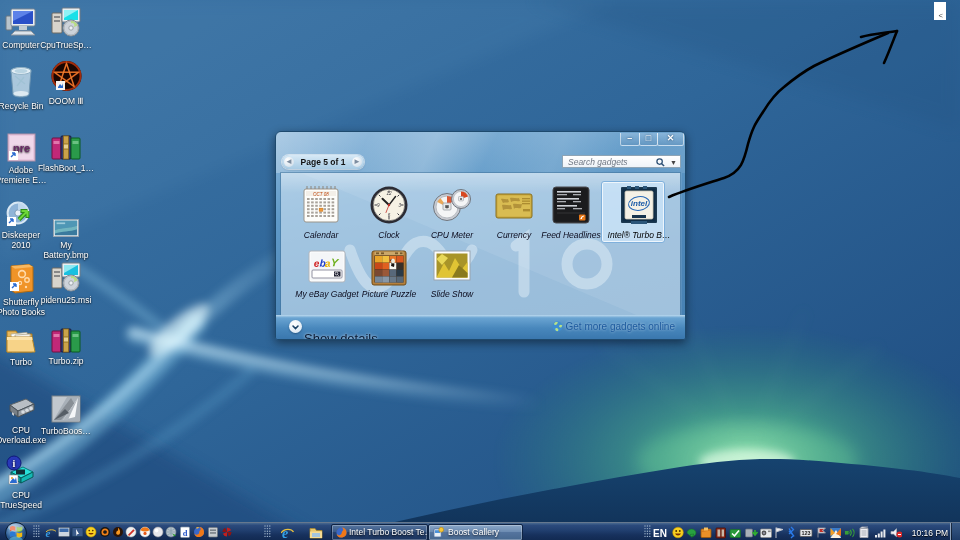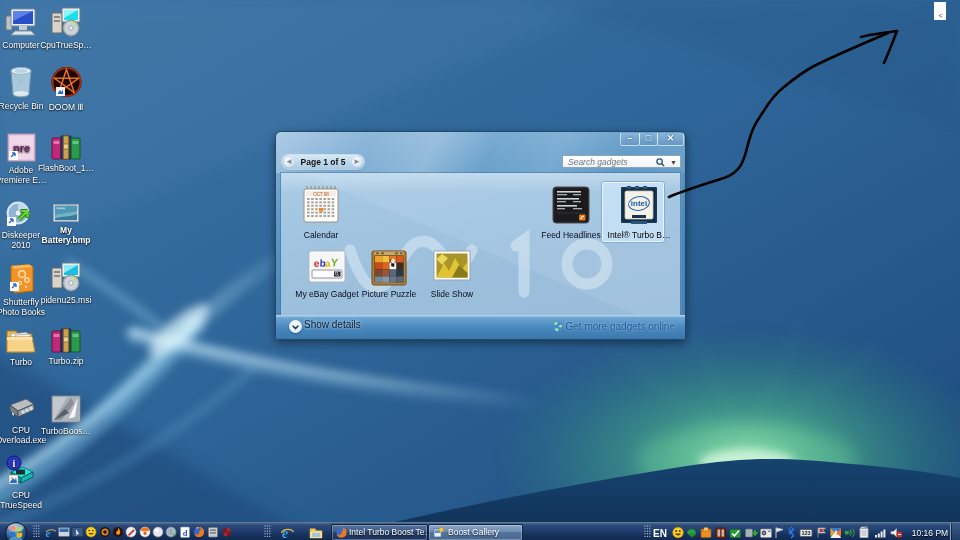--- a/index.html
+++ b/index.html
@@ -8,21 +8,21 @@
 
 #wall{left:0;top:0;width:960px;height:540px;}
 
 .dicon{position:absolute;width:60px;text-align:center;color:#fff;font-size:8.5px;line-height:10px;text-shadow:0 1px 2px rgba(0,0,0,.8),0 0 2px rgba(0,0,0,.5);}
 .dicon .ic{display:block;margin:0 auto 3px auto;}
 
 #gwin{left:275px;top:131px;width:409px;height:207px;border:1px solid #1e4a6e;border-radius:6px 6px 3px 3px;box-shadow:0 3px 10px rgba(0,0,0,.45);background:linear-gradient(168deg,#8ab6da 0%,#609ac8 30%,#4c86b8 65%,#4680b2 100%);overflow:hidden;}
 #gtitle{position:absolute;left:0;top:0;width:100%;height:41px;background:linear-gradient(115deg,rgba(255,255,255,.30) 0%,rgba(255,255,255,.10) 22%,rgba(255,255,255,.26) 38%,rgba(255,255,255,.05) 52%,rgba(255,255,255,.16) 68%,rgba(255,255,255,.04) 85%,rgba(255,255,255,.10) 100%);}
 #gcontent{position:absolute;left:5px;top:41px;right:5px;bottom:24px;background:linear-gradient(180deg,rgba(255,255,255,.30) 0,rgba(255,255,255,0) 14%),rgba(208,228,244,.60);box-shadow:0 0 0 1px rgba(60,110,150,.5);}
 #gbottom{position:absolute;left:0;bottom:0;width:100%;height:24px;background:linear-gradient(180deg,#bcd9ee 0%,#6aa4d2 12%,#4887bc 55%,#3a77ae 100%);}
-.gitem{position:absolute;width:76px;text-align:center;font-size:8.5px;color:#0c0c1e;white-space:nowrap;}
+.gitem{position:absolute;width:76px;text-align:center;font-size:8.5px;color:#0c0c1e;white-space:nowrap;font-style:italic;}
 .caps{position:absolute;top:1px;left:344px;width:63px;height:13px;display:flex;}
 .caps .cb{flex:1;border:1px solid rgba(255,255,255,.55);border-top:none;background:linear-gradient(180deg,rgba(190,220,245,.35),rgba(90,130,170,.25));border-radius:0 0 2.5px 2.5px;color:#fff;font-size:9px;font-weight:bold;line-height:11px;text-align:center;margin-right:-1px;text-shadow:0 0 2px rgba(0,30,60,.8);}
 
 #tbar{left:0;top:522px;width:960px;height:18px;background:linear-gradient(180deg,#48688f 0%,#2b4a7c 14%,#203e6e 45%,#17315d 70%,#122a52 100%);border-top:1px solid #66788e;box-sizing:border-box;}
 .twbtn{position:absolute;top:1px;height:15px;border-radius:2px;border:1px solid #0e2344;color:#fff;font-size:8.5px;line-height:14px;white-space:nowrap;overflow:hidden;box-shadow:inset 0 0 0 1px rgba(255,255,255,.28);}
 </style>
 </head>
 <body>
 <svg id="wall" class="abs" width="960" height="540" viewBox="0 0 960 540">
   <defs>
@@ -123,21 +123,21 @@
 
 <div class="dicon" style="left:-9px;top:64px;"><svg class="ic" width="32" height="34" viewBox="0 0 32 34">
 <path d="M6,7 C6,4.8 10.5,3.4 16,3.4 C21.5,3.4 26,4.8 26,7 L24,30 C24,32 20.5,33 16,33 C11.5,33 8,32 8,30 Z" fill="#cfe3ee" opacity=".75" stroke="#7fa0b5" stroke-width="1"></path>
 <ellipse cx="16" cy="7" rx="10" ry="3.4" fill="#e9f3f8" opacity=".9" stroke="#8fb0c4" stroke-width="1"></ellipse>
 <ellipse cx="16" cy="7" rx="6.5" ry="2" fill="#b9d4e2"></ellipse>
 <path d="M10,12 L20,20 M12,22 L19,13" stroke="#9fc2d4" stroke-width="1.4" opacity=".9"></path>
 <path d="M9,26 C10,24 14,23.4 16,24.5 C14,25.8 11,27 9,26 Z" fill="#aac8da"></path>
 <ellipse cx="16" cy="29.5" rx="7.6" ry="2.6" fill="#e6f0f6" opacity=".85"></ellipse>
 </svg>Recycle Bin</div>
 
-<div class="dicon" style="left:36px;top:66px;"><svg class="ic" width="33" height="33" viewBox="0 0 33 33">
+<div class="dicon" style="left:36px;top:60px;"><svg class="ic" width="33" height="33" viewBox="0 0 33 33">
 <circle cx="16.5" cy="16" r="15" fill="#1a0602"></circle>
 <circle cx="16.5" cy="16" r="14" fill="none" stroke="#a02c0c" stroke-width="2"></circle>
 <g stroke="#c84a14" stroke-width="1.6" fill="none">
 <path d="M16.5,3.4 L24.2,26.6 L4.4,12.2 L28.6,12.2 L8.8,26.6 Z"></path>
 </g>
 <g stroke="#f8a040" stroke-width=".7" fill="none" opacity=".8">
 <path d="M16.5,3.4 L24.2,26.6 L4.4,12.2 L28.6,12.2 L8.8,26.6 Z"></path>
 </g>
 <rect x="6" y="21" width="9" height="9" fill="#fff" opacity=".95"></rect>
 <path d="M8,27 L10,24 L12,26 L13,23 L13,28 L8,28 Z" fill="#2a6ad0"></path>
@@ -165,21 +165,21 @@
 <circle cx="12" cy="15" r="11" fill="#8fb4d8" stroke="#4a6a90" stroke-width="1"></circle>
 <circle cx="12" cy="15" r="10.4" fill="none" stroke="#d8e8f4" stroke-width="2"></circle>
 <circle cx="12" cy="15" r="3.2" fill="#e8f0f8" stroke="#7a9ab8" stroke-width="1"></circle>
 <path d="M12,4 A11,11 0 0 1 22,10.8 L14.8,14 A3.2,3.2 0 0 0 12,11.8 Z" fill="#c8ddf0" opacity=".85"></path>
 <path d="M13,21.5 L21.5,13 M21.5,13 L14.5,13 M21.5,13 L21.5,20" stroke="#2a8a14" stroke-width="4" fill="none"></path>
 <path d="M13,21.5 L21.5,13 M21.5,13 L15.5,13 M21.5,13 L21.5,19" stroke="#6fd838" stroke-width="2" fill="none"></path>
 <rect x="1" y="19" width="9" height="9" fill="#fff"></rect>
 <path d="M3,25 L7,21 M7,21 L7,24 M7,21 L4,21" stroke="#2a6ad0" stroke-width="1.4" fill="none"></path>
 </svg>Diskeeper<br>2010</div>
 
-<div class="dicon" style="left:36px;top:204px;font-weight:bold;"><svg class="ic" width="28" height="18" viewBox="0 0 30 21">
+<div class="dicon" style="left:36px;top:219px;"><svg class="ic" width="28" height="18" viewBox="0 0 30 21">
 <rect x="0.5" y="0.5" width="29" height="20" fill="#e8edf2" stroke="#98a2ac" stroke-width="1"></rect>
 <rect x="2" y="2" width="26" height="17" fill="#3a7a9e"></rect>
 <path d="M2,2 H28 V8 C20,11 10,10 2,13 Z" fill="#4f97b5"></path>
 <path d="M2,13 C10,10 20,11 28,8 V12 C20,15 10,14 2,17 Z" fill="#7fc4c8" opacity=".8"></path>
 <rect x="4" y="4" width="10" height="2" fill="#bfe0ea" opacity=".7"></rect>
 </svg>My<br>Battery.bmp</div>
 
 <div class="dicon" style="left:-9px;top:263px;"><svg class="ic" width="29" height="31" viewBox="0 0 29 31">
 <path d="M4,3 L22,1.5 L26,4 L26,28 L8,30 L4,27 Z" fill="#f09428" stroke="#b06a10" stroke-width="1"></path>
 <path d="M4,3 L22,1.5 L26,4 L8,5.8 Z" fill="#f8b860"></path>
@@ -258,21 +258,21 @@
   <div id="gtitle"></div>
   <div class="caps">
     <div class="cb">–</div>
       <div class="cb">□</div>
       <div class="cb" style="flex:1.4">✕</div>
   </div>
 
   <div class="abs" style="left:6px;top:23px;width:82px;height:14px;border-radius:7px;background:linear-gradient(180deg,#d7e9f6,#a8cbe4);box-shadow:0 0 0 1px rgba(255,255,255,.55), 0 1px 2px rgba(0,40,80,.3);">
     <div class="abs" style="left:2px;top:2px;width:10px;height:10px;border-radius:50%;background:radial-gradient(circle at 35% 30%,#fff,#c8d8e6);color:#7d8da0;font-size:8px;line-height:10px;text-align:center;">◄</div>
     <div class="abs" style="right:2px;top:2px;width:10px;height:10px;border-radius:50%;background:radial-gradient(circle at 35% 30%,#fff,#c8d8e6);color:#7d8da0;font-size:8px;line-height:10px;text-align:center;">►</div>
-    <div style="text-align:center;font-size:8.5px;font-weight:bold;color:#111;line-height:14px;">Page 1 of 5</div>
+    <div style="text-align:center;font-size:8.5px;font-weight:bold;color:#111;line-height:14px;">Page 5 of 1</div>
   </div>
 
   <div class="abs" style="left:286px;top:23px;width:119px;height:13px;background:linear-gradient(180deg,#fff,#eef3f8);border:1px solid #8ea4b5;font-size:8.5px;font-style:italic;color:#707884;line-height:13px;padding-left:5px;box-sizing:border-box;">Search gadgets
     <svg style="position:absolute;right:15px;top:2px;" width="9" height="9" viewBox="0 0 10 10">
         <circle cx="4" cy="4" r="3" fill="none" stroke="#2c4f74" stroke-width="1.4"></circle>
         <path d="M6.3,6.3 L9,9" stroke="#2c4f74" stroke-width="1.6"></path>
       </svg>
     <span style="position:absolute;right:3px;top:0;color:#444;font-style:normal;font-size:7px;">▼</span>
   </div>
   <div id="gcontent">
@@ -333,20 +333,62 @@
             <rect x="6.0" y="30.0" width="2.6" height="2"></rect>
             <rect x="10.1" y="30.0" width="2.6" height="2"></rect>
             <rect x="14.2" y="30.0" width="2.6" height="2"></rect>
             <rect x="18.3" y="30.0" width="2.6" height="2"></rect>
             <rect x="22.4" y="30.0" width="2.6" height="2"></rect>
             <rect x="26.5" y="30.0" width="2.6" height="2"></rect>
             <rect x="30.6" y="30.0" width="2.6" height="2"></rect>
           </g>
       <rect x="18.2" y="23.2" width="3.6" height="3" fill="#f09838" stroke="#d07818" stroke-width=".6"></rect>
     </svg><br>Calendar</div>
+    <div class="gitem" style="left:70px;top:12px;"><svg style="margin-bottom:3px;" width="40" height="40" viewBox="0 0 40 40">
+      <circle cx="20" cy="20" r="18.5" fill="#2b2b33"></circle>
+      <circle cx="20" cy="20" r="15.8" fill="#f6f2e4" stroke="#555" stroke-width=".6"></circle>
+      <g stroke="#3a3a42" stroke-width="1">
+            <path d="M20,5.5 V8 M20,32 V34.5 M5.5,20 H8 M32,20 H34.5 M9.8,9.8 L11.5,11.5 M28.5,28.5 L30.2,30.2 M30.2,9.8 L28.5,11.5 M11.5,28.5 L9.8,30.2"></path>
+          </g>
+      <g fill="#3a3a42" font-size="4.6" text-anchor="middle">
+            <text x="20" y="9.8">12</text>
+            <text x="30.8" y="21.8">3</text>
+            <text x="20" y="32.4">6</text>
+            <text x="9.2" y="21.8">9</text>
+          </g>
+      <path d="M20,20 L13.5,13.8" stroke="#222" stroke-width="2" stroke-linecap="round"></path>
+      <path d="M20,20 L26.5,11.5" stroke="#222" stroke-width="1.4" stroke-linecap="round"></path>
+      <path d="M20,20 L17,27.5" stroke="#c03028" stroke-width=".8" stroke-linecap="round"></path>
+      <circle cx="20" cy="20" r="1.2" fill="#c03028"></circle>
+    </svg><br>Clock</div>
+    <div class="gitem" style="left:133px;top:12px;"><svg style="margin-bottom:3px;" width="44" height="40" viewBox="0 0 44 40">
+      <circle cx="17" cy="22" r="13.5" fill="#c8cbd2" stroke="#70767e" stroke-width="1"></circle>
+      <circle cx="17" cy="22" r="11" fill="#f4f5f6" stroke="#b8bcc2" stroke-width="1"></circle>
+      <path d="M17,11 A11,11 0 0 1 24.5,13.9 L17,22 Z" fill="#d84820" opacity=".9"></path>
+      <path d="M7.3,17 A11,11 0 0 1 10.5,13.2 L17,22 Z" fill="#e8a048" opacity=".9"></path>
+      <rect x="13" y="18" width="8" height="7" rx="1" fill="#e8e9ea" stroke="#9a9fa6" stroke-width=".8"></rect>
+      <rect x="15" y="20" width="4" height="3" fill="#888"></rect>
+      <circle cx="31" cy="14" r="9.5" fill="#c8cbd2" stroke="#70767e" stroke-width="1"></circle>
+      <circle cx="31" cy="14" r="7.6" fill="#f4f5f6" stroke="#b8bcc2" stroke-width=".8"></circle>
+      <path d="M31,6.4 A7.6,7.6 0 0 1 38,11.5 L31,14 Z" fill="#d84820"></path>
+      <rect x="28.5" y="11.5" width="5" height="4.4" rx=".8" fill="#e8e9ea" stroke="#9a9fa6" stroke-width=".6"></rect>
+      <circle cx="17" cy="22" r="1.4" fill="#555"></circle>
+          <circle cx="31" cy="14" r="1" fill="#555"></circle>
+    </svg><br>CPU Meter</div>
+    <div class="gitem" style="left:195px;top:12px;"><svg style="margin-bottom:3px;" width="40" height="40" viewBox="0 0 40 40">
+      <rect x="2" y="9" width="36" height="24" rx="2" fill="#c8a93e" stroke="#8a7020" stroke-width="1"></rect>
+      <rect x="3.5" y="10.5" width="33" height="21" rx="1.5" fill="#d9bc52"></rect>
+      <path d="M7,14 C9,13 12,15 14,14 L15,17 C13,18 11,17 9,18 Z M16,13 C19,12 22,14 25,13 L26,16 C23,17 20,15 17,17 Z M8,20 C11,19 14,21 17,20 L18,24 C15,25 12,23 9,25 Z M19,19 C22,18 25,20 28,19 L27,23 C24,24 21,22 20,24 Z" fill="#b3933a"></path>
+      <g fill="#ac8c30">
+            <rect x="28" y="13" width="8" height="1.3"></rect>
+            <rect x="28" y="15.5" width="8" height="1.3"></rect>
+            <rect x="28" y="18" width="8" height="1.3"></rect>
+            <rect x="29" y="24" width="7" height="2.4"></rect>
+          </g>
+    </svg><br>Currency</div>
     <div class="gitem" style="left:252px;top:12px;"><svg style="margin-bottom:3px;" width="40" height="40" viewBox="0 0 40 40">
       <rect x="2" y="2" width="36" height="36" rx="3" fill="#232325" stroke="#4a4a4e" stroke-width="1"></rect>
       <rect x="3.5" y="3.5" width="33" height="33" rx="2" fill="#1b1b1d"></rect>
       <g fill="#cfd2d8">
             <rect x="6" y="6" width="24" height="1.6"></rect>
             <rect x="6" y="9" width="10" height="1.3" opacity=".8"></rect>
             <rect x="22" y="9" width="8" height="1.3" opacity=".8"></rect>
             <rect x="6" y="13" width="22" height="1.6"></rect>
             <rect x="6" y="16" width="9" height="1.3" opacity=".8"></rect>
             <rect x="22" y="16" width="8" height="1.3" opacity=".8"></rect>
@@ -424,21 +466,21 @@
       <rect x="4.5" y="4.5" width="31" height="24" fill="#a89428"></rect>
       <path d="M4.5,28.5 L12,14 L17,22 L23,9 L30,20 L35.5,13 V28.5 Z" fill="#e0c434"></path>
       <path d="M4.5,10 L10,5 L16,9 L10,16 Z" fill="#e8d858"></path>
       <path d="M20,28.5 L27,16 L35.5,24 V28.5 Z" fill="#8a7a1e"></path>
     </svg><br>Slide Show</div>
   </div>
   <div id="gbottom">
     <div class="abs" style="left:13px;top:4.5px;width:13px;height:13px;border-radius:50%;background:radial-gradient(circle at 40% 30%,#fff,#d4e3ef);box-shadow:0 1px 2px rgba(0,30,60,.4);"><svg width="13" height="13" viewBox="0 0 13 13">
           <path d="M4,5 L6.5,7.6 L9,5" stroke="#1c4266" stroke-width="1.6" fill="none" stroke-linecap="round"></path>
         </svg></div>
-    <div class="abs" style="left:28px;top:4px;font-size:10px;color:#0a1a33;text-shadow:0 0 3px rgba(255,255,255,.8);">Show details</div>
+    <div class="abs" style="left:28px;top:16px;font-size:13px;color:#0a1a33;text-shadow:0 0 3px rgba(255,255,255,.8);">Show details</div>
     <div class="abs" style="right:10px;top:6px;font-size:10px;color:#1d5a9e;text-shadow:0 0 3px rgba(255,255,255,.6);"><svg width="11" height="11" viewBox="0 0 12 12" style="vertical-align:-2px;margin-right:2px;">
           <circle cx="6" cy="6" r="5.5" fill="#3e8ed2"></circle>
           <path d="M2,3.5 C4,5 5,4 6,2.5 C7,1 5.5,0.8 4,1.2 A5.5,5.5 0 0 0 2,3.5 Z M8,5 C7,6.5 8.5,7.5 10,7 A5.5,5.5 0 0 0 11.3,5 C10,3.5 9,3.8 8,5 Z M4,8 C2.8,9 4,10.8 5.5,11.3 C7,11 7.5,9.5 6.5,8.5 C5.8,7.8 4.8,7.5 4,8 Z" fill="#b8e088"></path>
         </svg>Get more gadgets online</div>
   </div>
 </div>
 
 <svg class="abs" style="left:0;top:0;" width="960" height="540" viewBox="0 0 960 540" pointer-events="none">
   <path d="M669,197 C688,189 712,182 724,178 C741,172 744,161 748,144 C753,126 756,123 763,112 C771,99 776,93 784,87 C796,77 803,72 814,66 C828,59 848,50 888,33" stroke="#000" stroke-width="2.6" fill="none" stroke-linecap="round"></path>
   <path d="M897,31 C884,33 872,34 861,37" stroke="#000" stroke-width="2.6" fill="none" stroke-linecap="round"></path>

